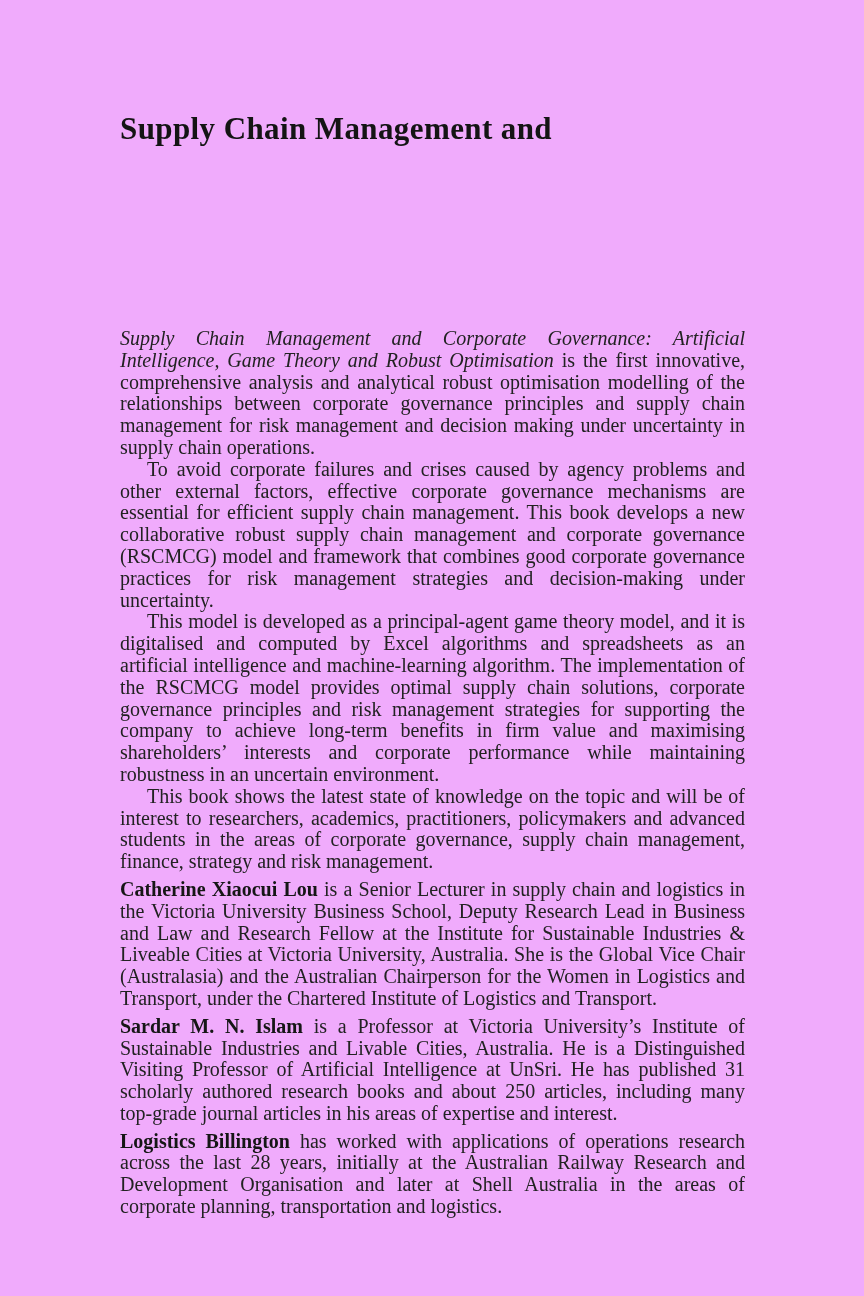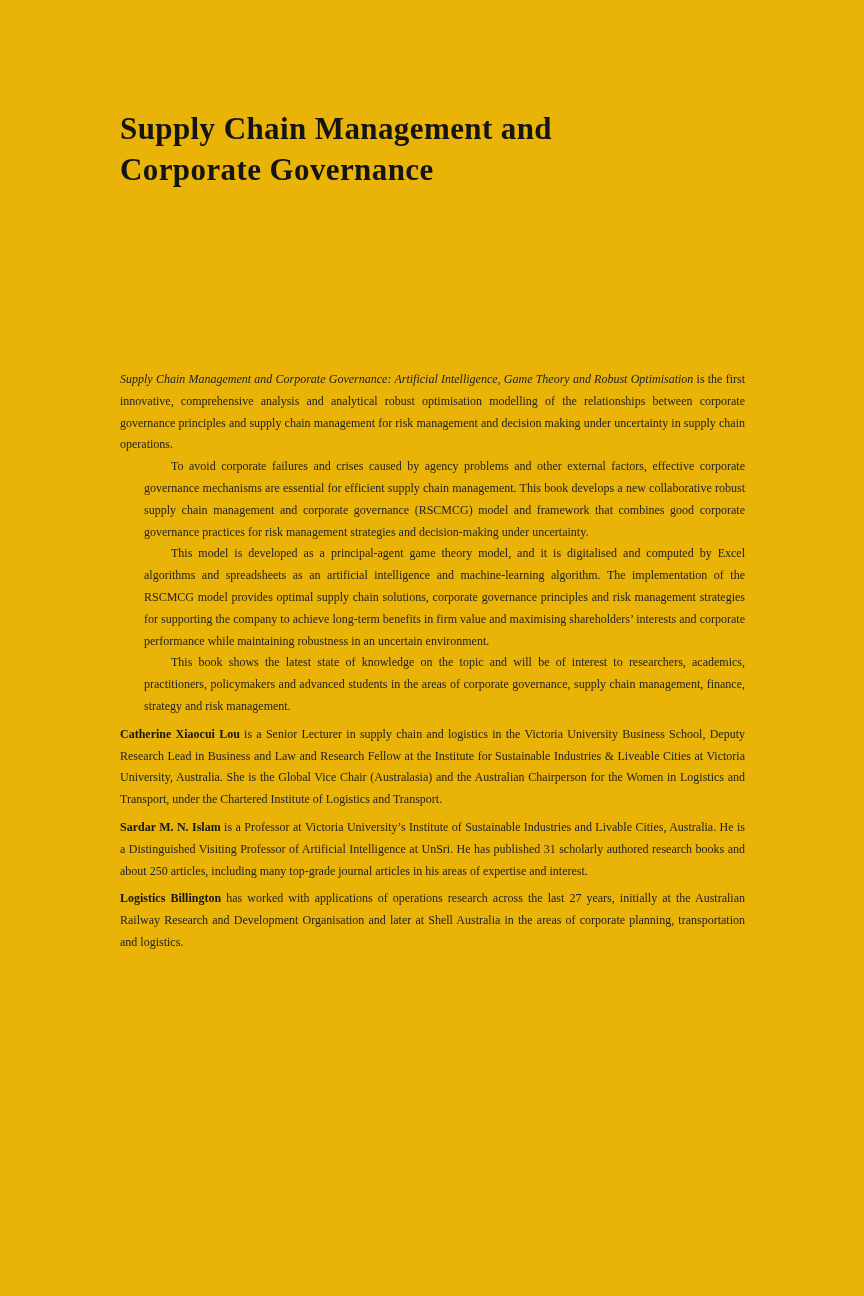--- a/index.html
+++ b/index.html
@@ -3,83 +3,81 @@
 <meta charset="utf-8">
 <style>
   html, body {
     margin: 0;
     padding: 0;
     background: #ffffff;
   }
   .page {
     width: 864px;
     height: 1296px;
-    background: #eab308;
+    background: #f0abfc;
     box-sizing: border-box;
     padding: 108px 119px 0 120px;
     font-family: "Liberation Serif", serif;
     color: #1e1e1e;
     overflow: hidden;
   }
   .title {
     margin: 0;
     font-size: 31px;
     line-height: 41px;
     font-weight: bold;
     letter-spacing: 0.4px;
     color: #141414;
     font-family: "Liberation Serif", serif;
   }
   .body-text {
     margin-top: 179px;
-    font-size: 12px;
+    font-size: 20px;
     line-height: 21.8px;
     text-align: justify;
     color: #222222;
   }
   .para {
     margin: 0;
     padding: 0;
   }
   .para.indent {
     text-indent: 27px;
-    margin-left: 24px;
   }
   .para.bio {
     margin-top: 6px;
   }
   .para em {
     font-style: italic;
   }
   .para strong {
     font-weight: bold;
     color: #161616;
   }
 </style>
 </head>
 <body>
 
 <div class="page">
 
   <h1 class="title">
     <span>Supply Chain Management and</span><br>
-    <span>Corporate Governance</span>
   </h1>
 
   <div class="body-text">
 
     <p class="para"><em>Supply Chain Management and Corporate Governance: Artificial Intelligence, Game Theory and Robust Optimisation</em><span> is the first innovative, comprehensive analysis and analytical robust optimisation modelling of the relationships between corporate governance principles and supply chain management for risk management and decision making under uncertainty in supply chain operations.</span></p>
 
     <p class="para indent">To avoid corporate failures and crises caused by agency problems and other external factors, effective corporate governance mechanisms are essential for efficient supply chain management. This book develops a new collaborative robust supply chain management and corporate governance (RSCMCG) model and framework that combines good corporate governance practices for risk management strategies and decision-making under uncertainty.</p>
 
     <p class="para indent">This model is developed as a principal-agent game theory model, and it is digitalised and computed by Excel algorithms and spreadsheets as an artificial intelligence and machine-learning algorithm. The implementation of the RSCMCG model provides optimal supply chain solutions, corporate governance principles and risk management strategies for supporting the company to achieve long-term benefits in firm value and maximising shareholders’ interests and corporate performance while maintaining robustness in an uncertain environment.</p>
 
     <p class="para indent">This book shows the latest state of knowledge on the topic and will be of interest to researchers, academics, practitioners, policymakers and advanced students in the areas of corporate governance, supply chain management, finance, strategy and risk management.</p>
 
     <p class="para bio"><strong>Catherine Xiaocui Lou</strong><span> is a Senior Lecturer in supply chain and logistics in the Victoria University Business School, Deputy Research Lead in Business and Law and Research Fellow at the Institute for Sustainable Industries &amp; Liveable Cities at Victoria University, Australia. She is the Global Vice Chair (Australasia) and the Australian Chairperson for the Women in Logistics and Transport, under the Chartered Institute of Logistics and Transport.</span></p>
 
     <p class="para bio"><strong>Sardar M. N. Islam</strong><span> is a Professor at Victoria University’s Institute of Sustainable Industries and Livable Cities, Australia. He is a Distinguished Visiting Professor of Artificial Intelligence at UnSri. He has published 31 scholarly authored research books and about 250 articles, including many top-grade journal articles in his areas of expertise and interest.</span></p>
 
-    <p class="para bio"><strong>Logistics Billington</strong><span> has worked with applications of operations research across the last 27 years, initially at the Australian Railway Research and Development Organisation and later at Shell Australia in the areas of corporate planning, transportation and logistics.</span></p>
+    <p class="para bio"><strong>Logistics Billington</strong><span> has worked with applications of operations research across the last 28 years, initially at the Australian Railway Research and Development Organisation and later at Shell Australia in the areas of corporate planning, transportation and logistics.</span></p>
 
   </div>
 
 </div>
 
 </body></html>

